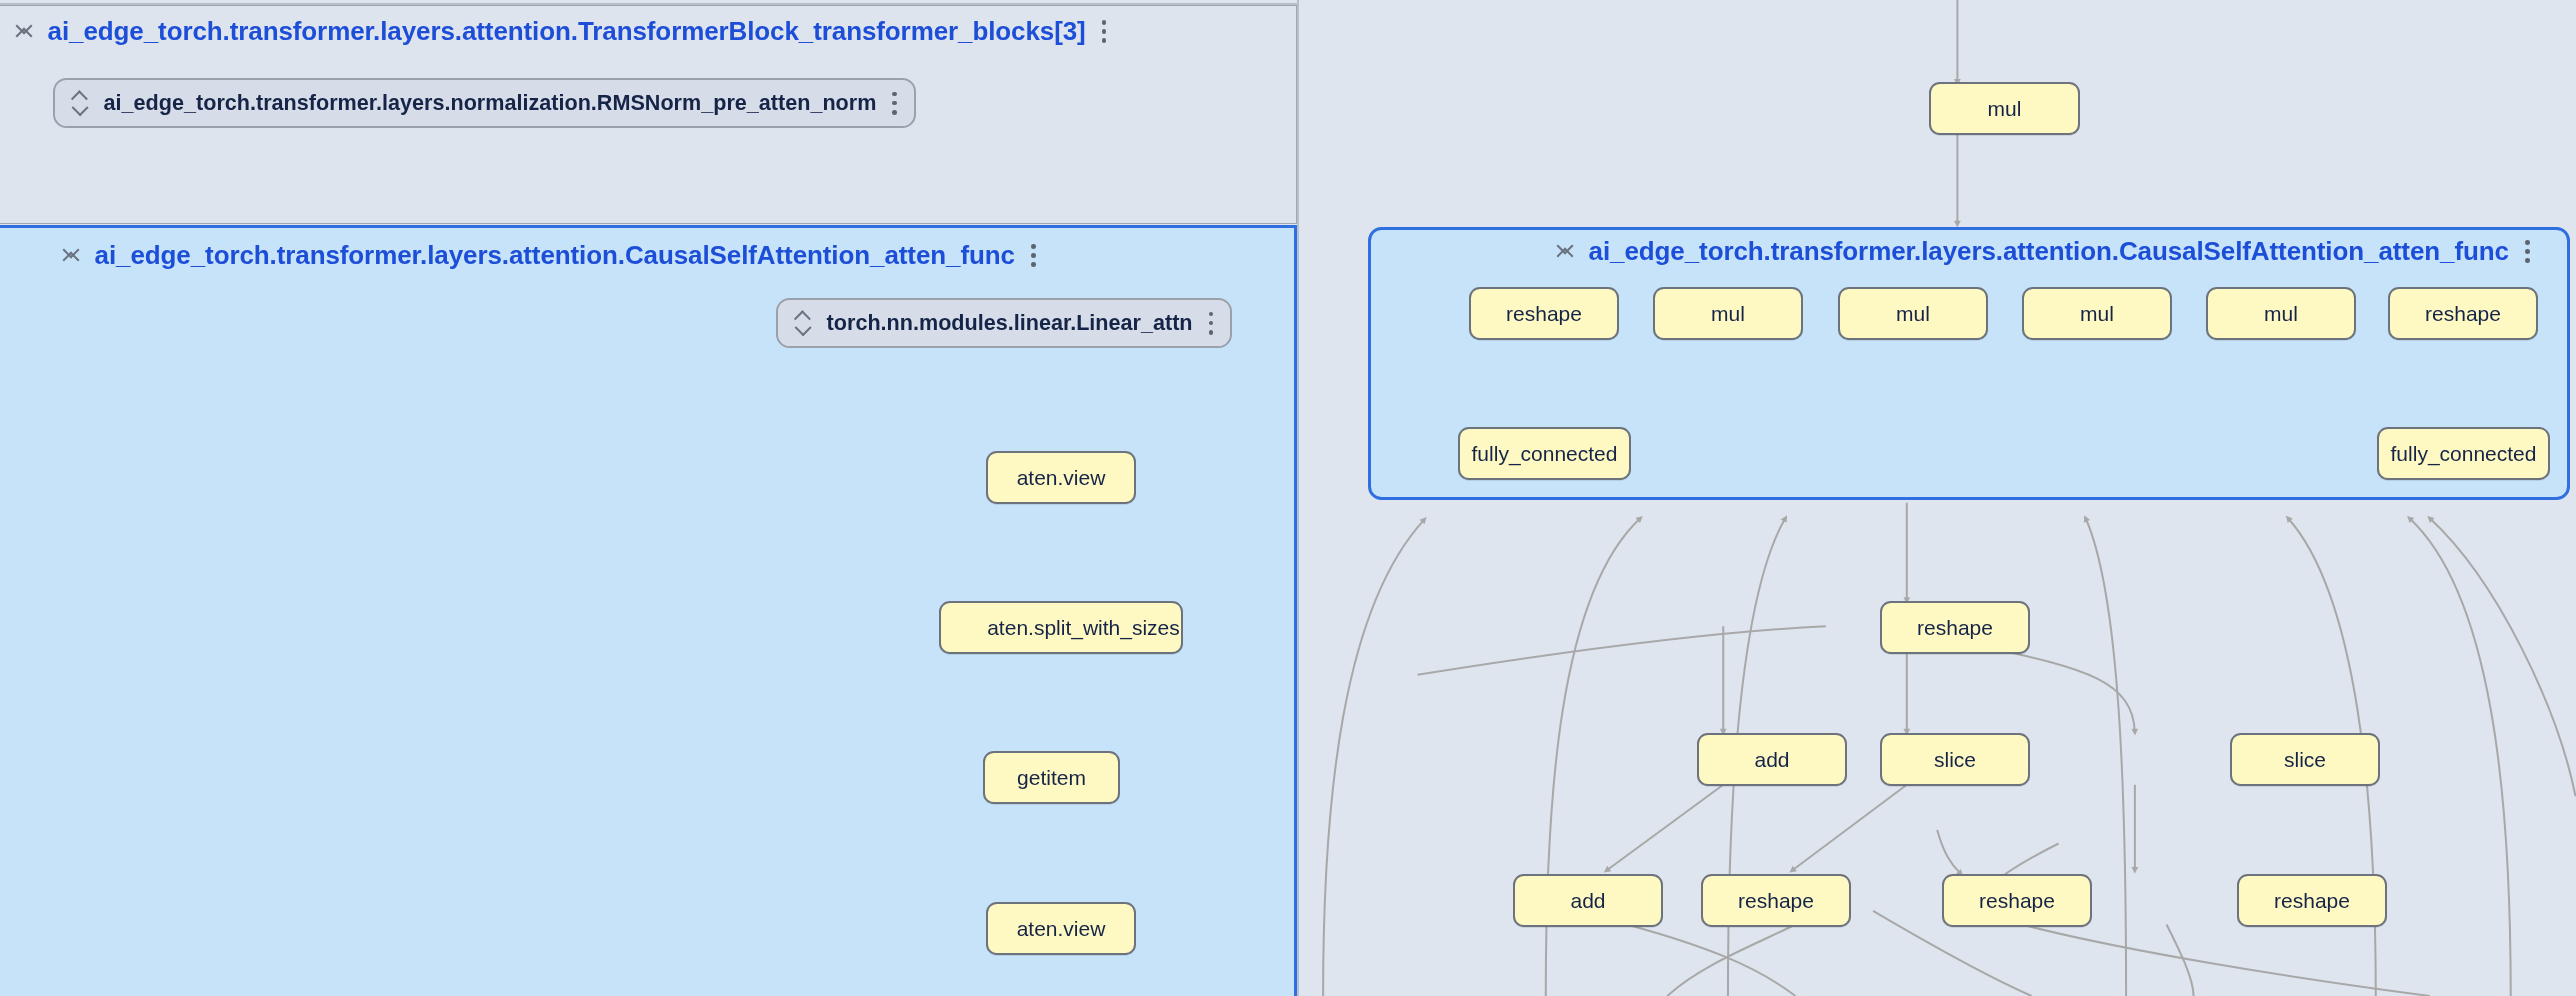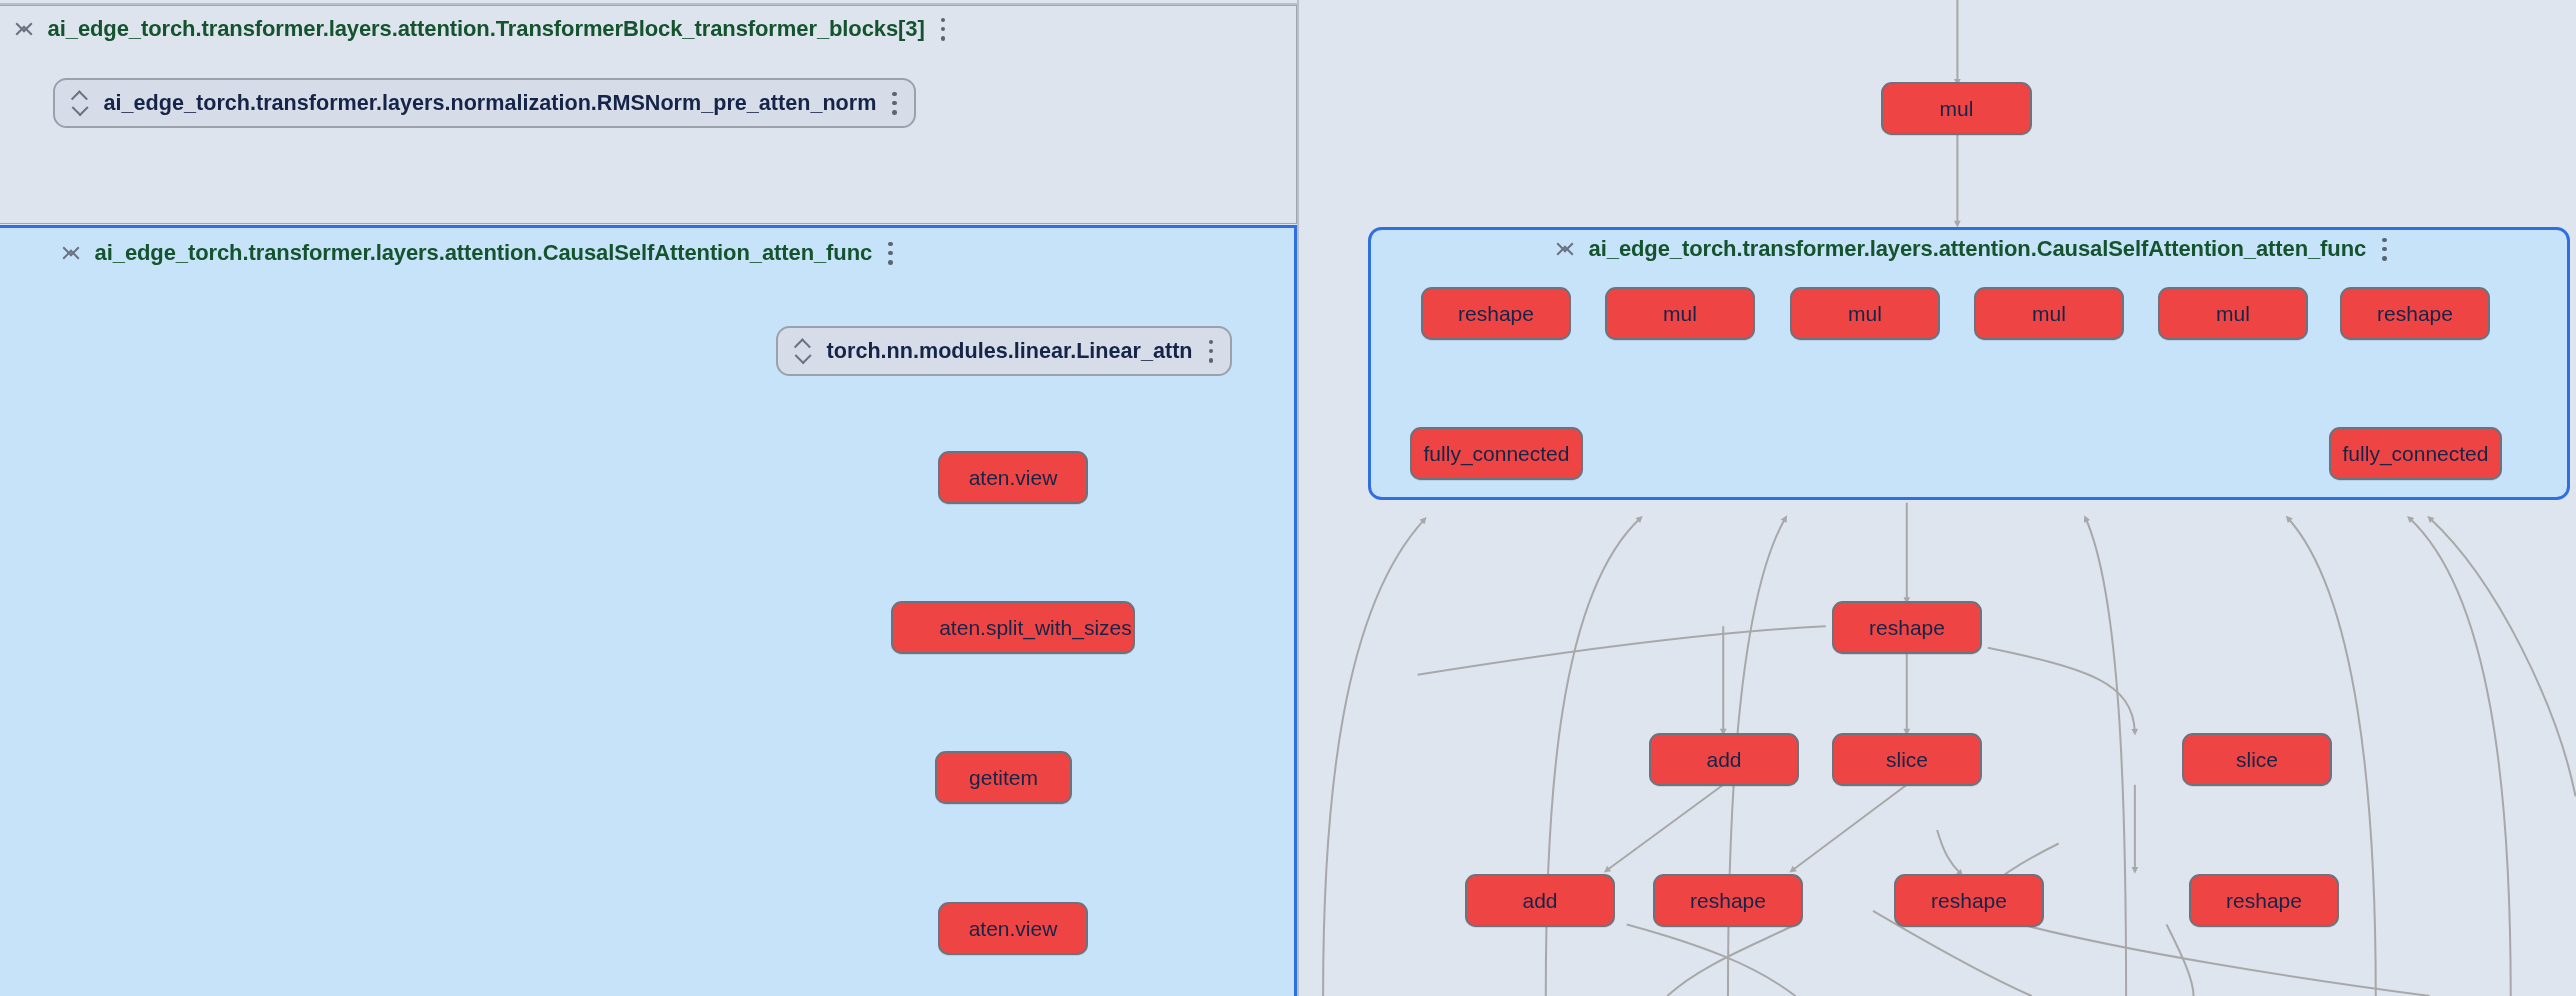--- a/index.html
+++ b/index.html
@@ -71,23 +71,23 @@
   
   .group-header {
     position: absolute;
     display: flex;
     align-items: center;
     gap: 15px;
     z-index: 12;
     white-space: nowrap;
   }
   .group-title {
-    font-size: 22px;
+    font-size: 26px;
     font-weight: bold;
-    color: #14532d;
+    color: #1d4ed8;
     letter-spacing: -0.1px;
   }
 
   
   .icon-collapse {
     width: 17.6px;
     height: 23px;
     position: relative;
     flex: 0 0 auto;
     cursor: pointer;
@@ -168,28 +168,29 @@
     color: #152447;
   }
 
   
   .node {
     position: absolute;
     box-sizing: border-box;
     display: flex;
     align-items: center;
     justify-content: center;
-    background: #ef4444;
+    background: #fef9c3;
     border: 2px solid #6d737c;
     border-radius: 10.8px;
     height: 53px;
     z-index: 20;
     white-space: nowrap;
     cursor: pointer;
     box-shadow: 0 0.7px 0 rgba(0,0,0,0.12);
+    margin-left: 48px;
   }
   .node span {
     font-size: 21px;
     color: #152447;
   }
 
   
   .pane-divider {
     position: absolute;
     top: 0;
@@ -311,21 +312,21 @@
   <div class="group-header" style="left:62px; top:240px;">
     <span class="icon-collapse"></span>
     <span class="group-title">ai_edge_torch.transformer.layers.attention.CausalSelfAttention_atten_func</span>
     <span class="icon-more">
       <i></i>
         <i></i>
         <i></i>
     </span>
   </div>
 
-  <div class="sub-pill" style="left:776px; top:298px;margin-top:28px;">
+  <div class="sub-pill" style="left:776px; top:298px;">
     <span class="icon-expand"></span>
     <span class="sub-title">torch.nn.modules.linear.Linear_attn</span>
     <span class="icon-more">
       <i></i>
         <i></i>
         <i></i>
     </span>
   </div>
 
   <div class="node" style="left:938px; top:451px; width:150px;">

